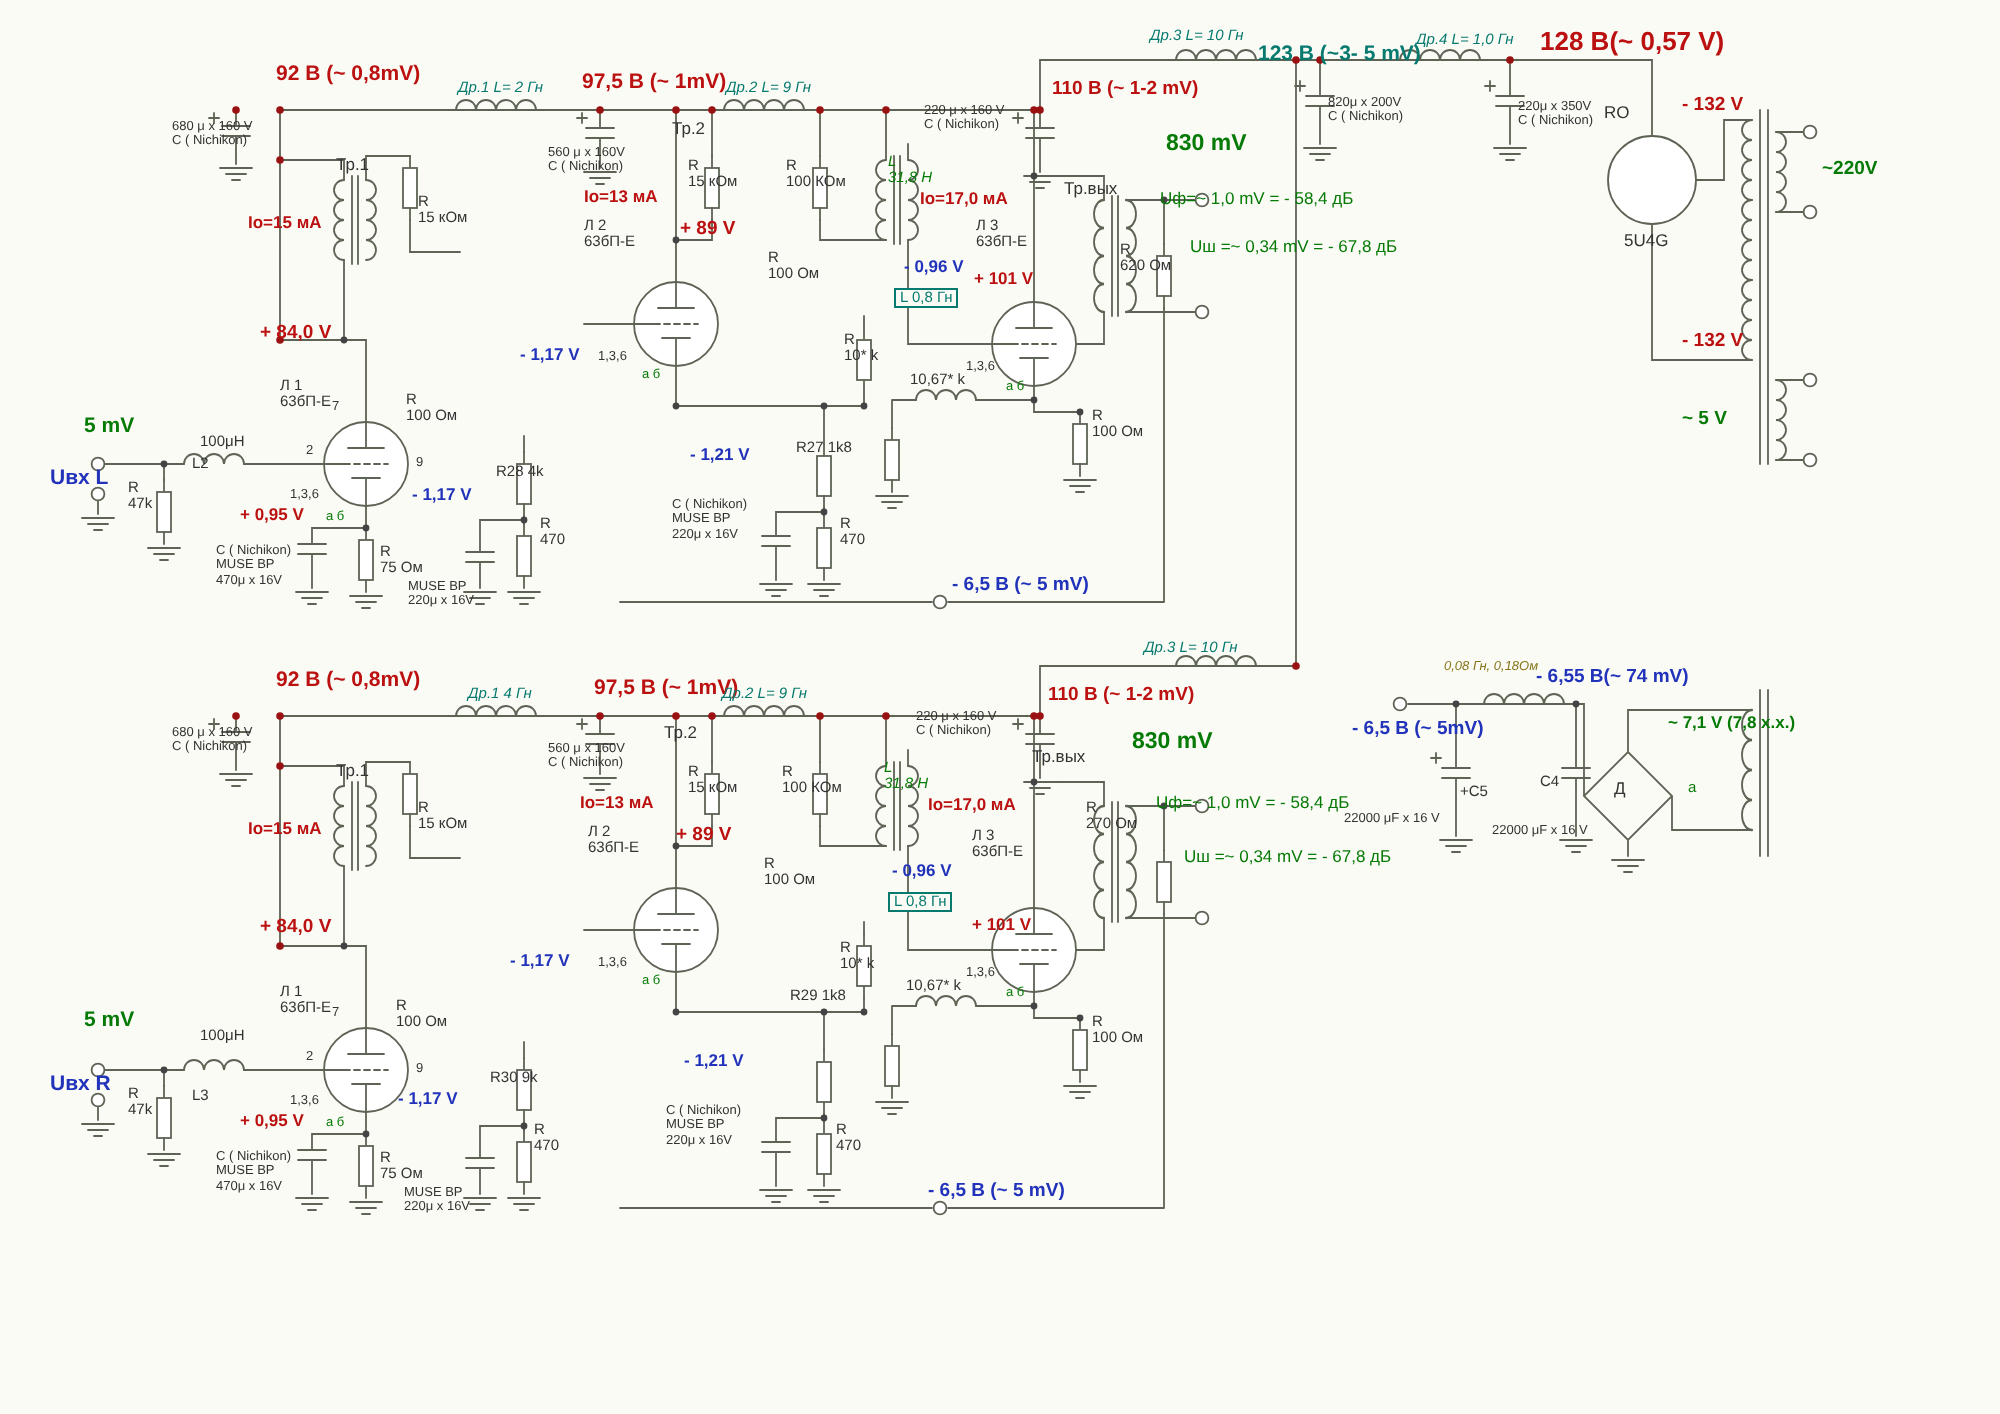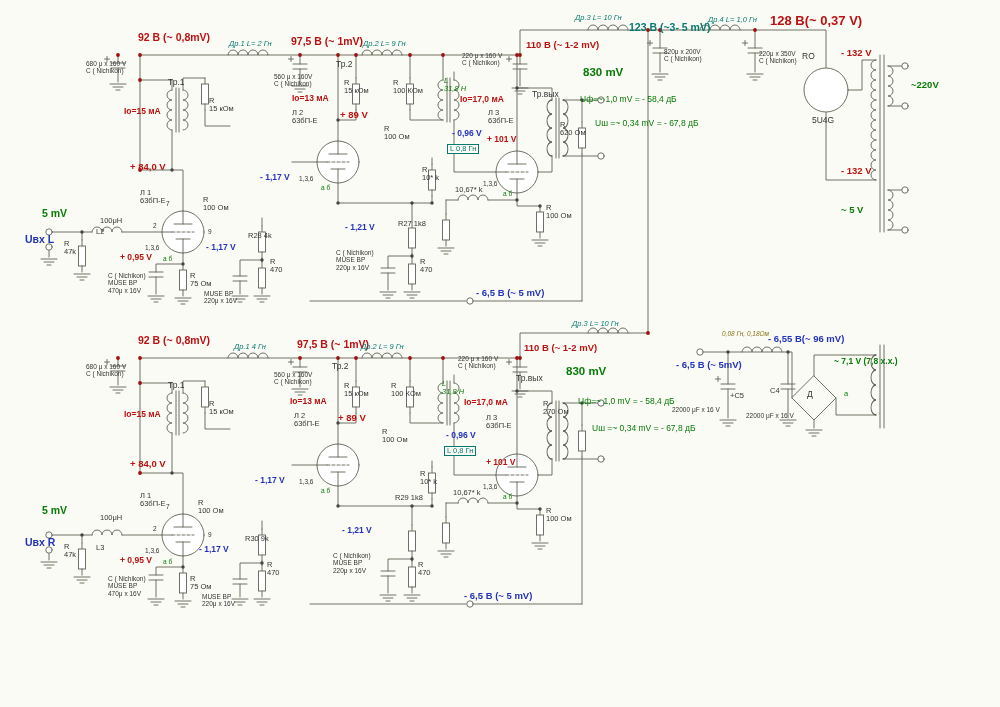--- a/index.html
+++ b/index.html
@@ -413,34 +413,34 @@
   <i class="lb s6" style="left:299px;top:478px">1,3,6</i>
   <i class="lb s6 green" style="left:321px;top:487px">а б</i>
   <i class="lb s6" style="left:483px;top:483px">1,3,6</i>
   <i class="lb s6 green" style="left:503px;top:493px">а б</i>
   <i class="lb s6" style="left:166px;top:503px">7</i>
   <i class="lb s6" style="left:153px;top:525px">2</i>
   <i class="lb s6" style="left:208px;top:531px">9</i>
 
   <i class="lb s10 b teal" style="left:629px;top:22px">123 В (~3- 5 mV)</i>
   <i class="lb s7 teal it" style="left:708px;top:16px">Др.4 L= 1,0 Гн</i>
-  <i class="lb s12 b red" style="left:770px;top:14px">128 В(~ 0,37 V)</i>
+  <i class="lb s12 b red" style="left:770px;top:14px">128 В(~ 0,57 V)</i>
   <i class="lb s6" style="left:664px;top:48px">820μ x 200V
 C ( Nichikon)</i>
   <i class="lb s6" style="left:759px;top:50px">220μ x 350V
 C ( Nichikon)</i>
   <i class="lb s8" style="left:802px;top:52px">RO</i>
   <i class="lb s8" style="left:812px;top:116px">5U4G</i>
   <i class="lb s9 b red" style="left:841px;top:48px">- 132 V</i>
   <i class="lb s9 b red" style="left:841px;top:166px">- 132 V</i>
   <i class="lb s9 b green" style="left:911px;top:80px">~220V</i>
   <i class="lb s9 b green" style="left:841px;top:205px">~ 5 V</i>
 
   <i class="lb s6 olive it" style="left:722px;top:330px">0,08 Гн, 0,18Ом</i>
-  <i class="lb s9 b blue" style="left:768px;top:334px">- 6,55 В(~ 96 mV)</i>
+  <i class="lb s9 b blue" style="left:768px;top:334px">- 6,55 В(~ 74 mV)</i>
   <i class="lb s9 b blue" style="left:676px;top:360px">- 6,5 В (~ 5mV)</i>
   <i class="lb s8 b green" style="left:834px;top:357px">~ 7,1 V (7,8 х.х.)</i>
   <i class="lb s8" style="left:807px;top:390px">Д</i>
   <i class="lb s7" style="left:730px;top:392px">+C5</i>
   <i class="lb s6" style="left:672px;top:406px">22000 μF x 16 V</i>
   <i class="lb s7" style="left:770px;top:387px">C4</i>
   <i class="lb s6" style="left:746px;top:412px">22000 μF x 16 V</i>
   <i class="lb s7 green" style="left:844px;top:390px">а</i>
 </div>
 

